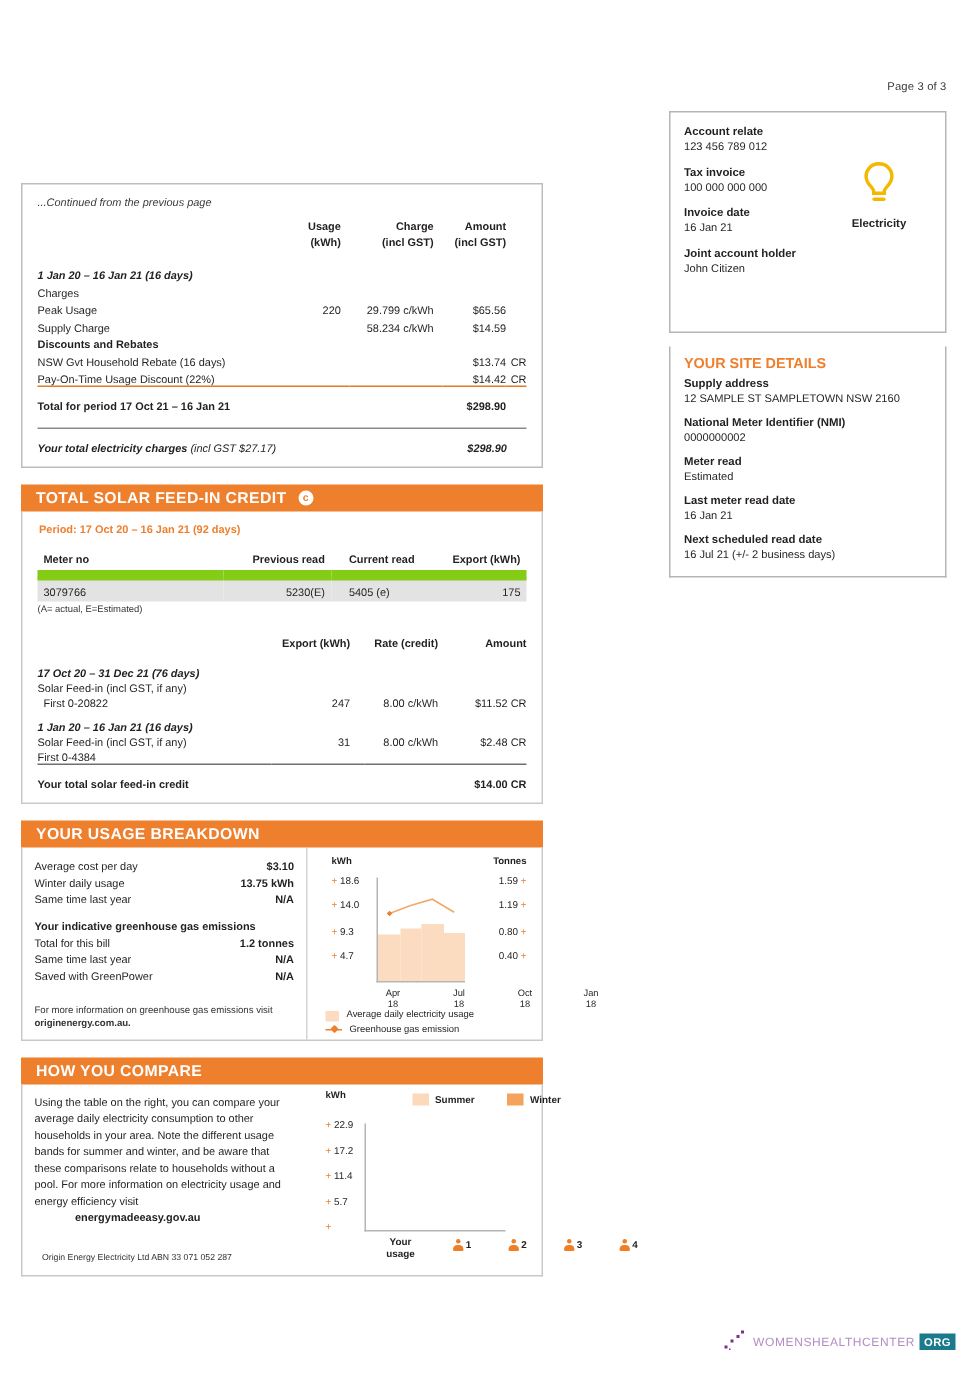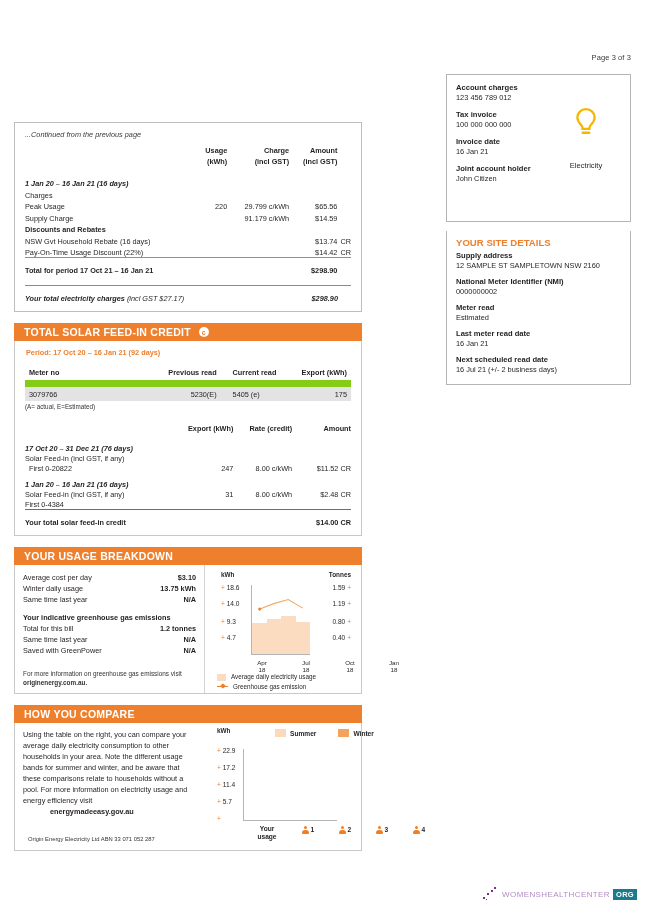--- a/index.html
+++ b/index.html
@@ -152,21 +152,21 @@
   .person .b2{ position:absolute; left:0; top:4.2px; width:7px; height:4px;
                border-radius:3px 3px 1px 1px; background:#ef7f26;}
 
   
   .acct-box { border:1px solid #b5b5b5; padding:8px 9px 10px 9px; position:relative; min-height:148px;}
   .rb-label { font-weight:bold; font-size:7.6px; margin-top:8px;}
   .rb-label:first-child { margin-top:0; }
   .rb-val { font-size:7.4px; margin-top:1px;}
   .elec-icon { position:absolute; right:12px; top:32px; text-align:center; width:64px;}
   .bulb { width:26px; height:30px; margin:0 auto;}
-  .elec-cap { font-weight:normal; font-size:7.6px; margin-top:20px;}
+  .elec-cap { font-weight:bold; font-size:7.6px; margin-top:2px;}
 
   .site-box { border:1px solid #b5b5b5; border-top:none; margin-top:9px; padding:0;}
   .site-head { color:#ee7f2d; font-weight:bold; font-size:9.6px; padding:6px 9px 3px 9px;}
   .site-inner { padding:0 9px 10px 9px;}
   .site-inner .rb-label { margin-top:7px;}
 
   .footer { position:absolute; left:28px; top:836px; font-size:5.8px; color:#333;}
   .wm { position:absolute; right:8px; bottom:14px; display:flex; align-items:center; gap:3px;}
   .wm .dots { width:16px; height:14px; position:relative;}
   .wm .dots i { position:absolute; display:block; background:#7e2f8e; }
@@ -215,21 +215,21 @@
       <tr class="row">
         <td class="col-desc">Peak Usage</td>
         <td class="col-usage">220</td>
         <td class="col-charge">29.799 c/kWh</td>
         <td class="col-amt">$65.56</td>
         <td class="col-cr"></td>
       </tr>
       <tr class="row">
         <td class="col-desc">Supply Charge</td>
         <td class="col-usage"></td>
-        <td class="col-charge">91.179 c/kWh</td>
+        <td class="col-charge">58.234 c/kWh</td>
         <td class="col-amt">$14.59</td>
         <td class="col-cr"></td>
       </tr>
       <tr class="row">
         <td class="col-desc bold">Discounts and Rebates</td>
         <td class="col-usage"></td>
             <td class="col-charge"></td>
             <td class="col-amt"></td>
             <td class="col-cr"></td>
       </tr>
@@ -542,21 +542,21 @@
           <span class="person"><i class="h"></i><i class="b2"></i></span>
           <span>4</span>
         </div>
       </div>
     </div>
   </div>
 </div>
 
 <div class="right-col">
   <div class="acct-box">
-    <div class="rb-label">Account charges</div>
+    <div class="rb-label">Account relate</div>
     <div class="rb-val">123 456 789 012</div>
     <div class="rb-label">Tax invoice</div>
     <div class="rb-val">100 000 000 000</div>
     <div class="rb-label">Invoice date</div>
     <div class="rb-val">16 Jan 21</div>
     <div class="rb-label">Joint account holder</div>
     <div class="rb-val">John Citizen</div>
 
     <div class="elec-icon">
       <svg class="bulb" viewBox="0 0 26 30">

